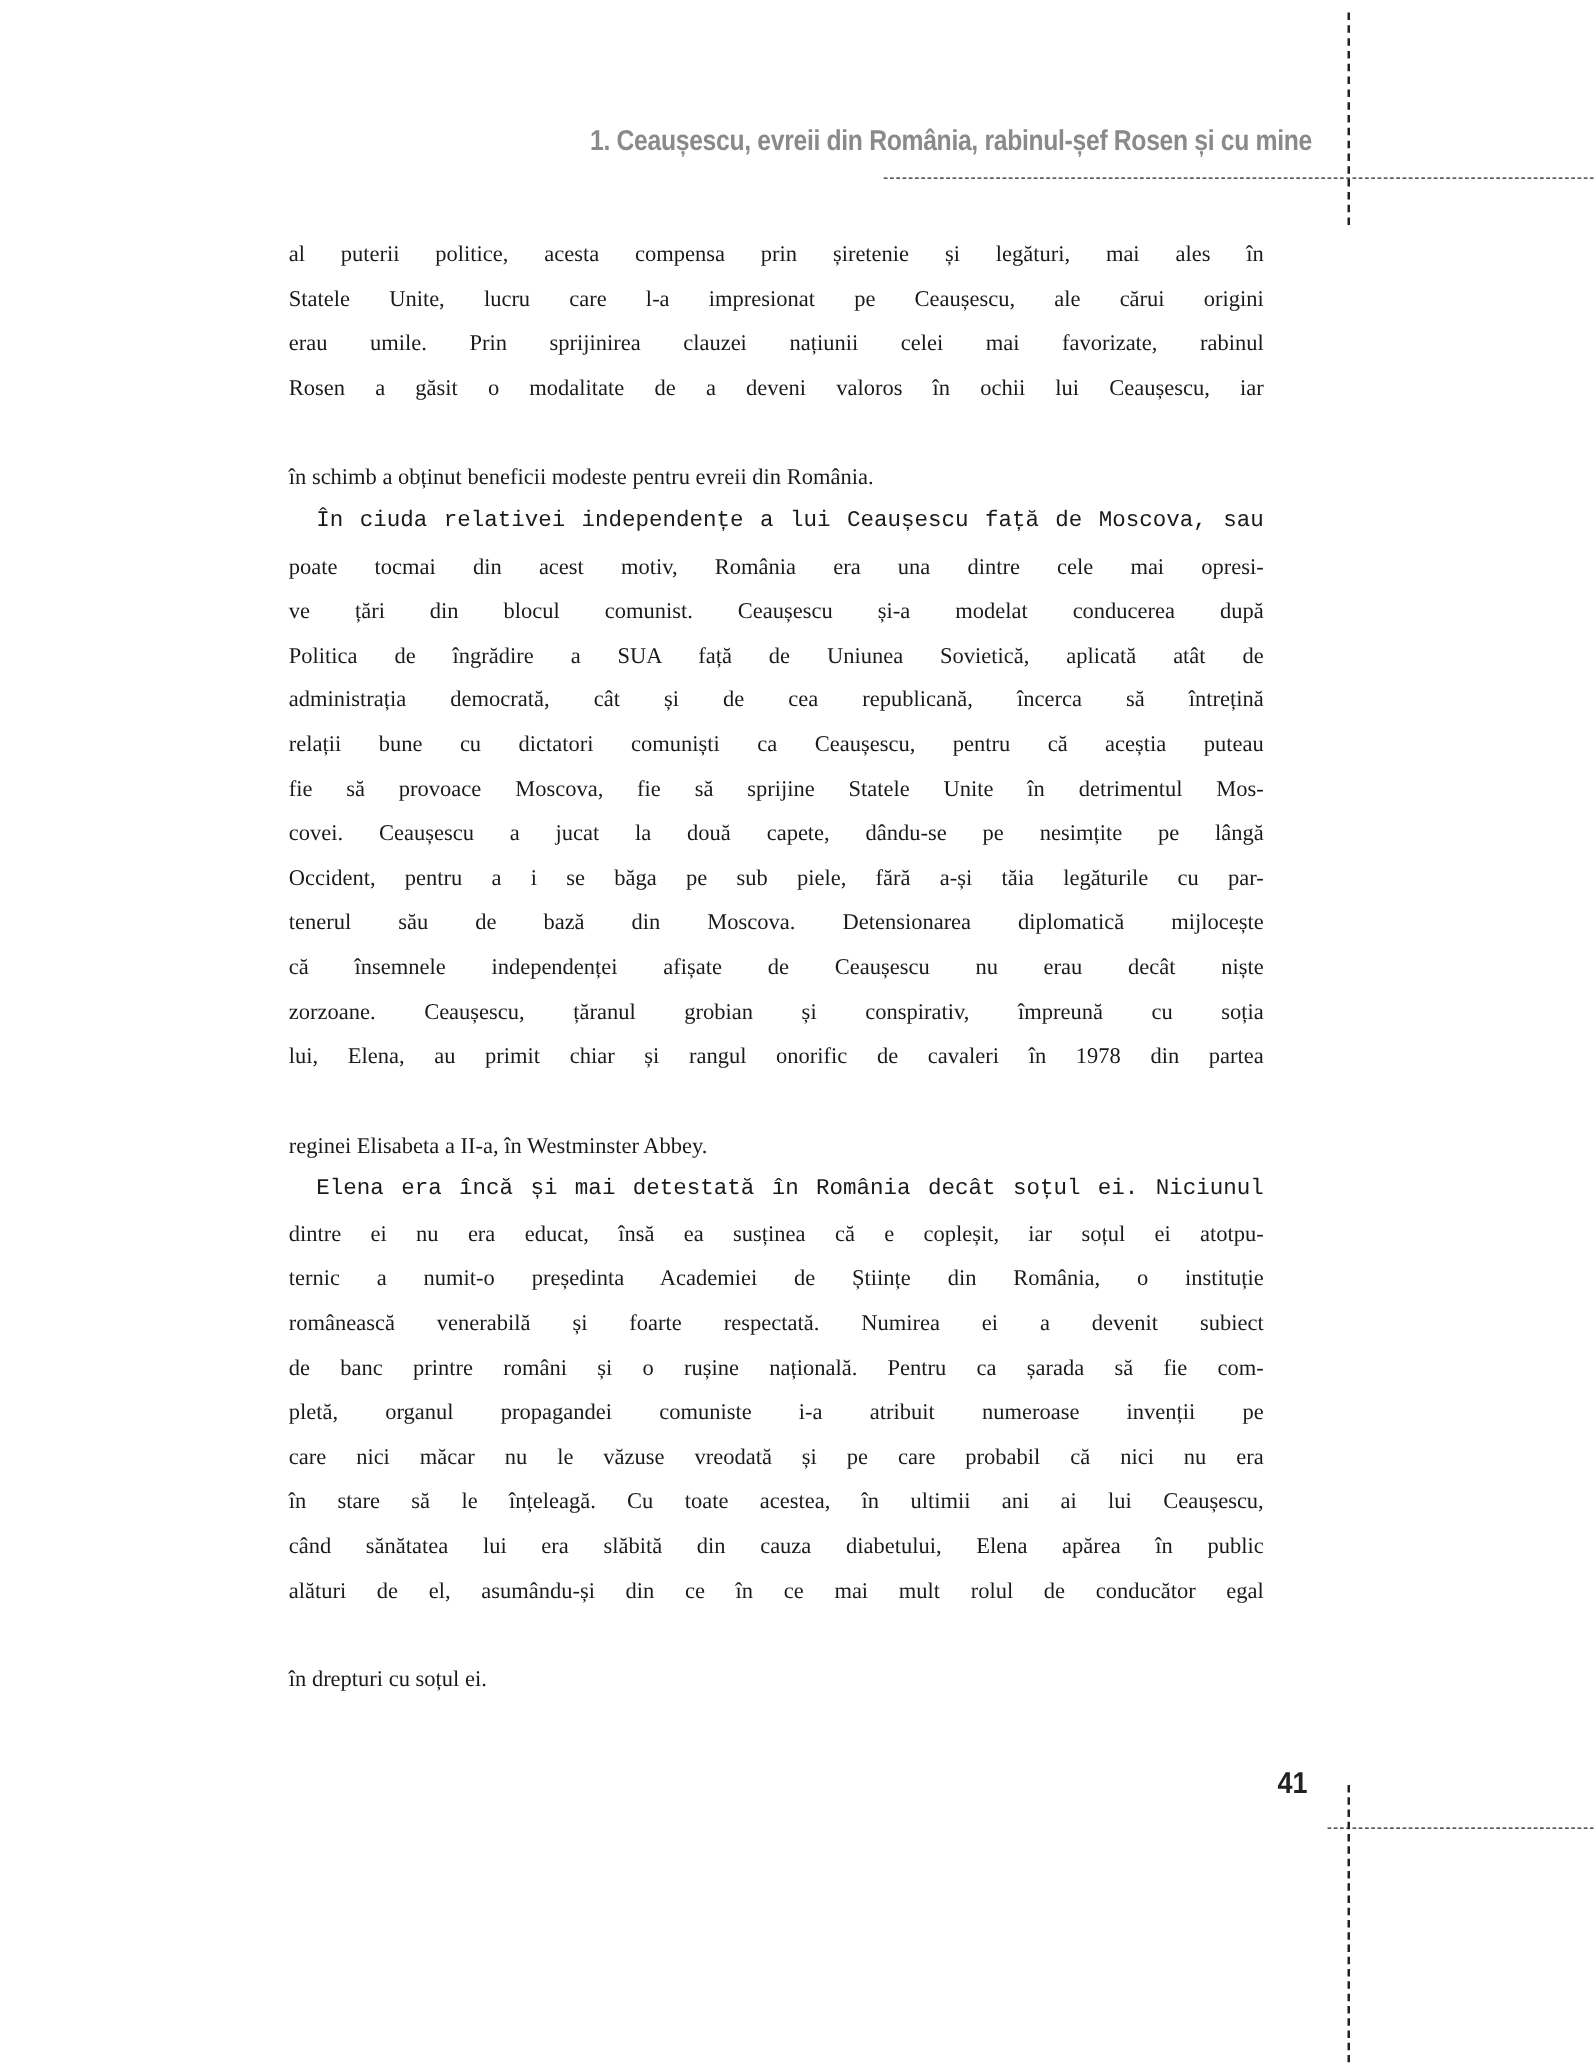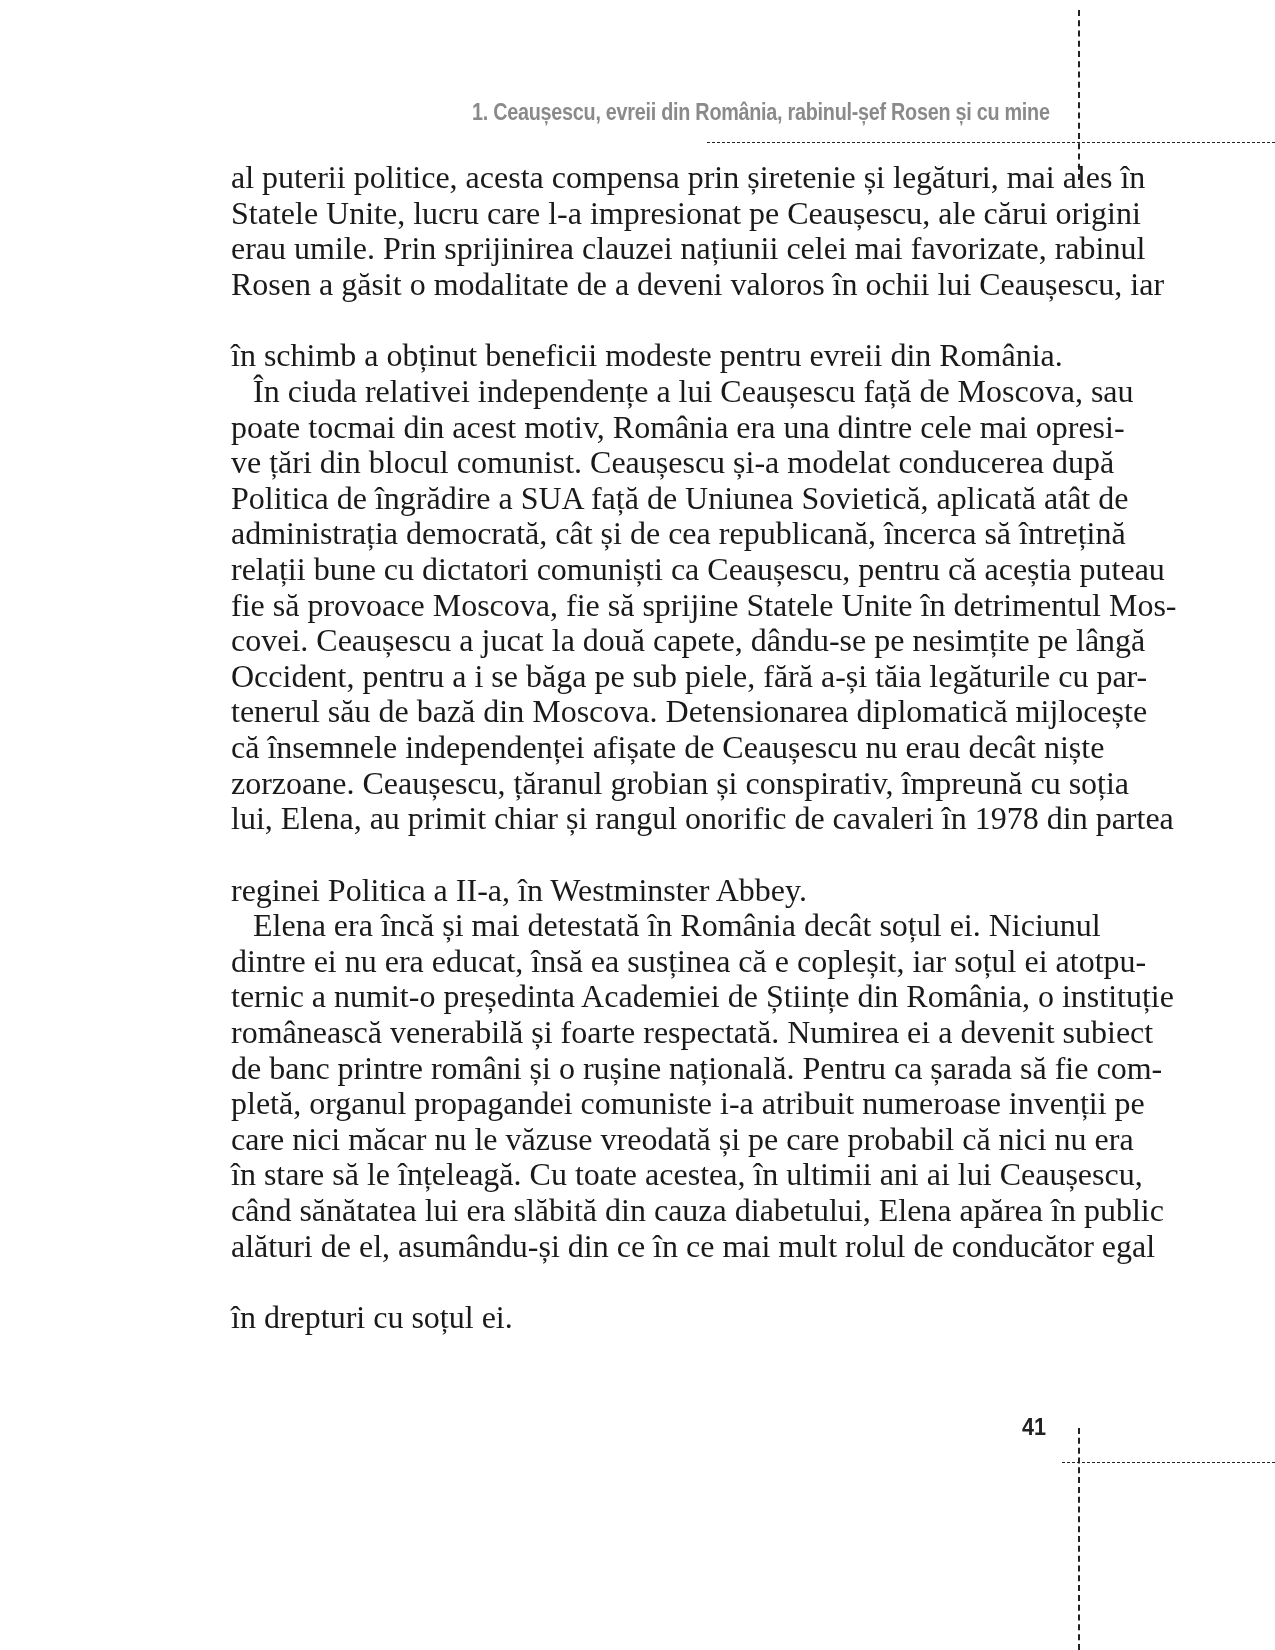--- a/index.html
+++ b/index.html
@@ -22,41 +22,42 @@
       font-size: 23px;
       color: #8a8a8a;
       letter-spacing: -0.3px;
       transform: scaleX(0.86);
       transform-origin: right center;
       white-space: nowrap;
     }
     .body-text {
       position: absolute;
       left: 231px;
-      top: 160px;
+      top: 186px;
       width: 780px;
       font-family: "Liberation Serif", serif;
-      font-size: 32px;
+      font-size: 18px;
       line-height: 35.6px;
       color: #1a1a1a;
     }
     .line {
       display: block;
       white-space: nowrap;
       text-align: justify;
       text-align-last: justify;
       height: 35.6px;
       overflow: visible;
     }
     .line.last {
       text-align-last: left;
       margin-top: 36px;
     }
     .line.indent {
       padding-left: 22px;
+      font-family: Liberation Mono, monospace;
     }
     .page-number {
       position: absolute;
       left: 1022px;
       top: 1413px;
       font-family: "Liberation Sans", sans-serif;
       font-weight: bold;
       font-size: 24px;
       color: #222222;
       transform: scaleX(0.9);
@@ -100,21 +101,21 @@
     <span class="line">Politica de îngrădire a SUA față de Uniunea Sovietică, aplicată atât de</span>
     <span class="line">administrația democrată, cât și de cea republicană, încerca să întrețină</span>
     <span class="line">relații bune cu dictatori comuniști ca Ceaușescu, pentru că aceștia puteau</span>
     <span class="line">fie să provoace Moscova, fie să sprijine Statele Unite în detrimentul Mos-</span>
     <span class="line">covei. Ceaușescu a jucat la două capete, dându-se pe nesimțite pe lângă</span>
     <span class="line">Occident, pentru a i se băga pe sub piele, fără a-și tăia legăturile cu par-</span>
     <span class="line">tenerul său de bază din Moscova. Detensionarea diplomatică mijlocește</span>
     <span class="line">că însemnele independenței afișate de Ceaușescu nu erau decât niște</span>
     <span class="line">zorzoane. Ceaușescu, țăranul grobian și conspirativ, împreună cu soția</span>
     <span class="line">lui, Elena, au primit chiar și rangul onorific de cavaleri în 1978 din partea</span>
-    <span class="line last">reginei Politica a II-a, în Westminster Abbey.</span>
+    <span class="line last">reginei Elisabeta a II-a, în Westminster Abbey.</span>
   </div>
   <div>
     <span class="line indent">Elena era încă și mai detestată în România decât soțul ei. Niciunul</span>
     <span class="line">dintre ei nu era educat, însă ea susținea că e copleșit, iar soțul ei atotpu-</span>
     <span class="line">ternic a numit-o președinta Academiei de Științe din România, o instituție</span>
     <span class="line">românească venerabilă și foarte respectată. Numirea ei a devenit subiect</span>
     <span class="line">de banc printre români și o rușine națională. Pentru ca șarada să fie com-</span>
     <span class="line">pletă, organul propagandei comuniste i-a atribuit numeroase invenții pe</span>
     <span class="line">care nici măcar nu le văzuse vreodată și pe care probabil că nici nu era</span>
     <span class="line">în stare să le înțeleagă. Cu toate acestea, în ultimii ani ai lui Ceaușescu,</span>

